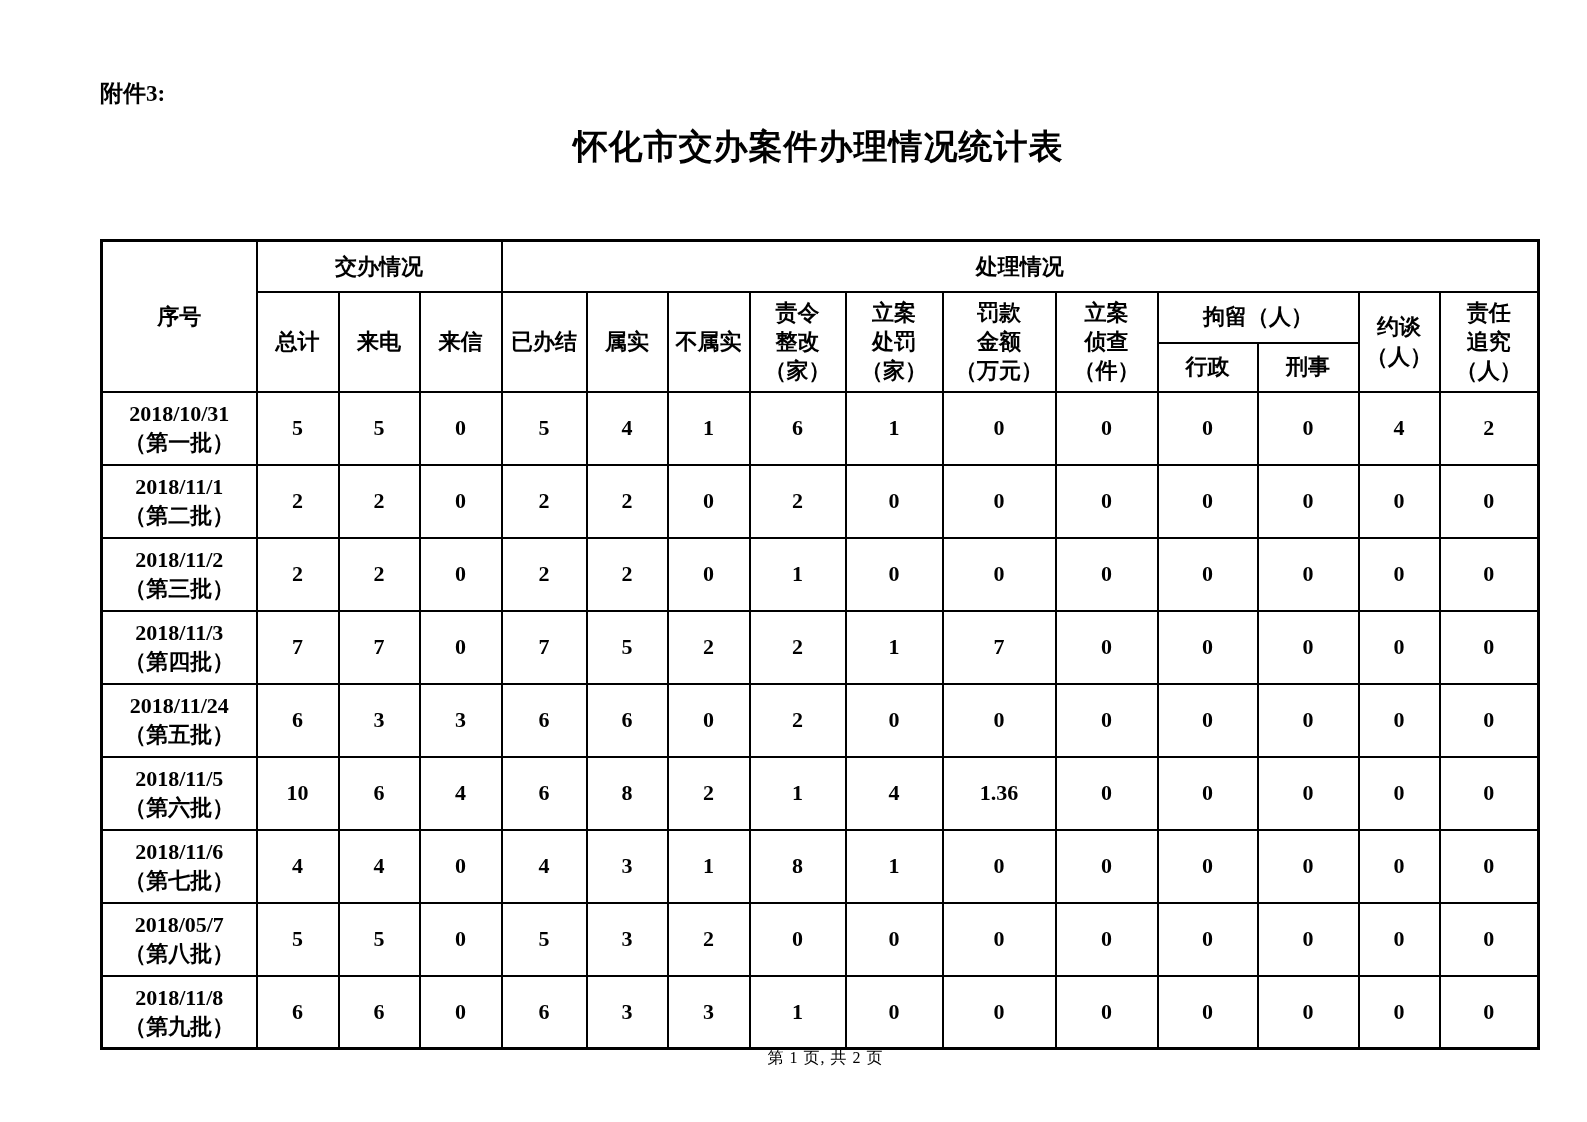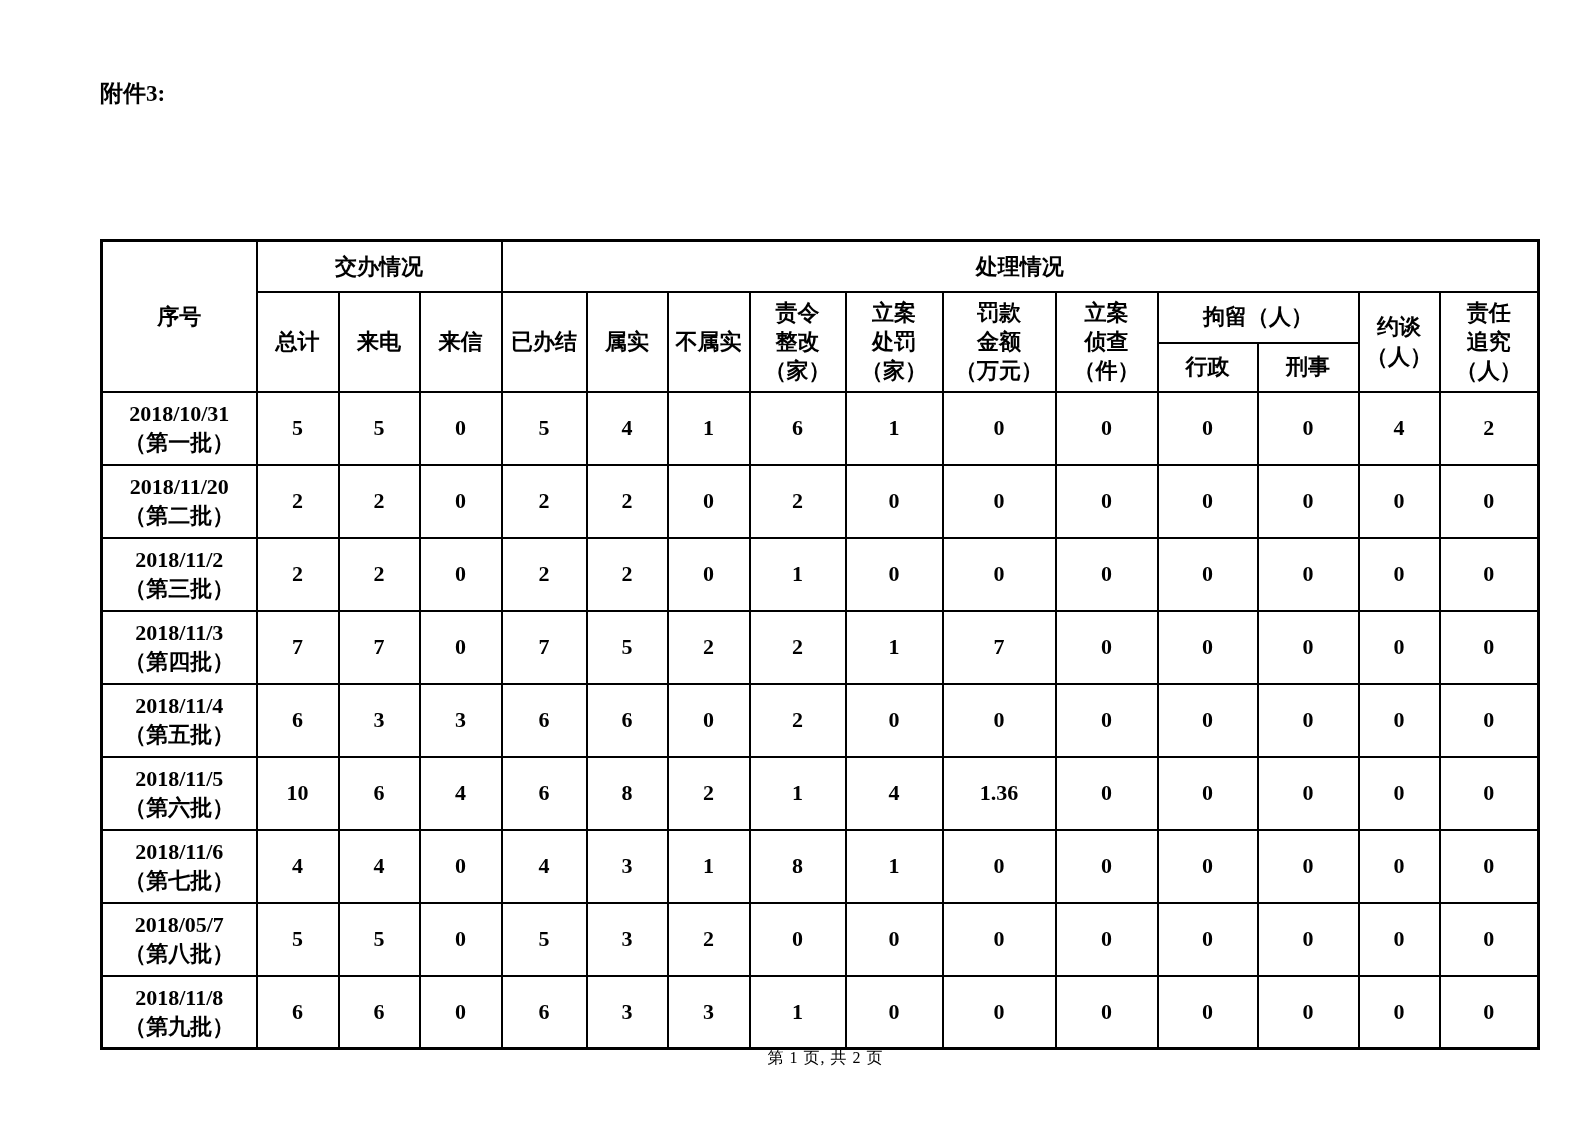--- a/index.html
+++ b/index.html
@@ -74,20 +74,21 @@
     letter-spacing: 1px;
   }
 </style>
 </head>
 <body>
 
 <div class="page">
 
   <div class="attachment">附件3:</div>
 
+  <div class="title">怀化市交办案件办理情况统计表</div>
 
 
   <table class="stats">
     <colgroup>
       <col style="width:155px">
         <col style="width:82px">
         <col style="width:81px">
         <col style="width:82px">
       <col style="width:85px">
         <col style="width:81px">
@@ -150,21 +151,21 @@
           <td>6</td>
           <td>1</td>
           <td>0</td>
           <td>0</td>
           <td>0</td>
           <td>0</td>
           <td>4</td>
           <td>2</td>
         </tr>
         <tr>
-          <td><div>2018/11/20</div><div>（第二批）</div></td>
+          <td><div>2018/11/1</div><div>（第二批）</div></td>
           <td>2</td>
           <td>2</td>
           <td>0</td>
           <td>2</td>
           <td>2</td>
           <td>0</td>
           <td>2</td>
           <td>0</td>
           <td>0</td>
           <td>0</td>
@@ -201,21 +202,21 @@
           <td>2</td>
           <td>1</td>
           <td>7</td>
           <td>0</td>
           <td>0</td>
           <td>0</td>
           <td>0</td>
           <td>0</td>
         </tr>
         <tr>
-          <td><div>2018/11/4</div><div>（第五批）</div></td>
+          <td><div>2018/11/24</div><div>（第五批）</div></td>
           <td>6</td>
           <td>3</td>
           <td>3</td>
           <td>6</td>
           <td>6</td>
           <td>0</td>
           <td>2</td>
           <td>0</td>
           <td>0</td>
           <td>0</td>

